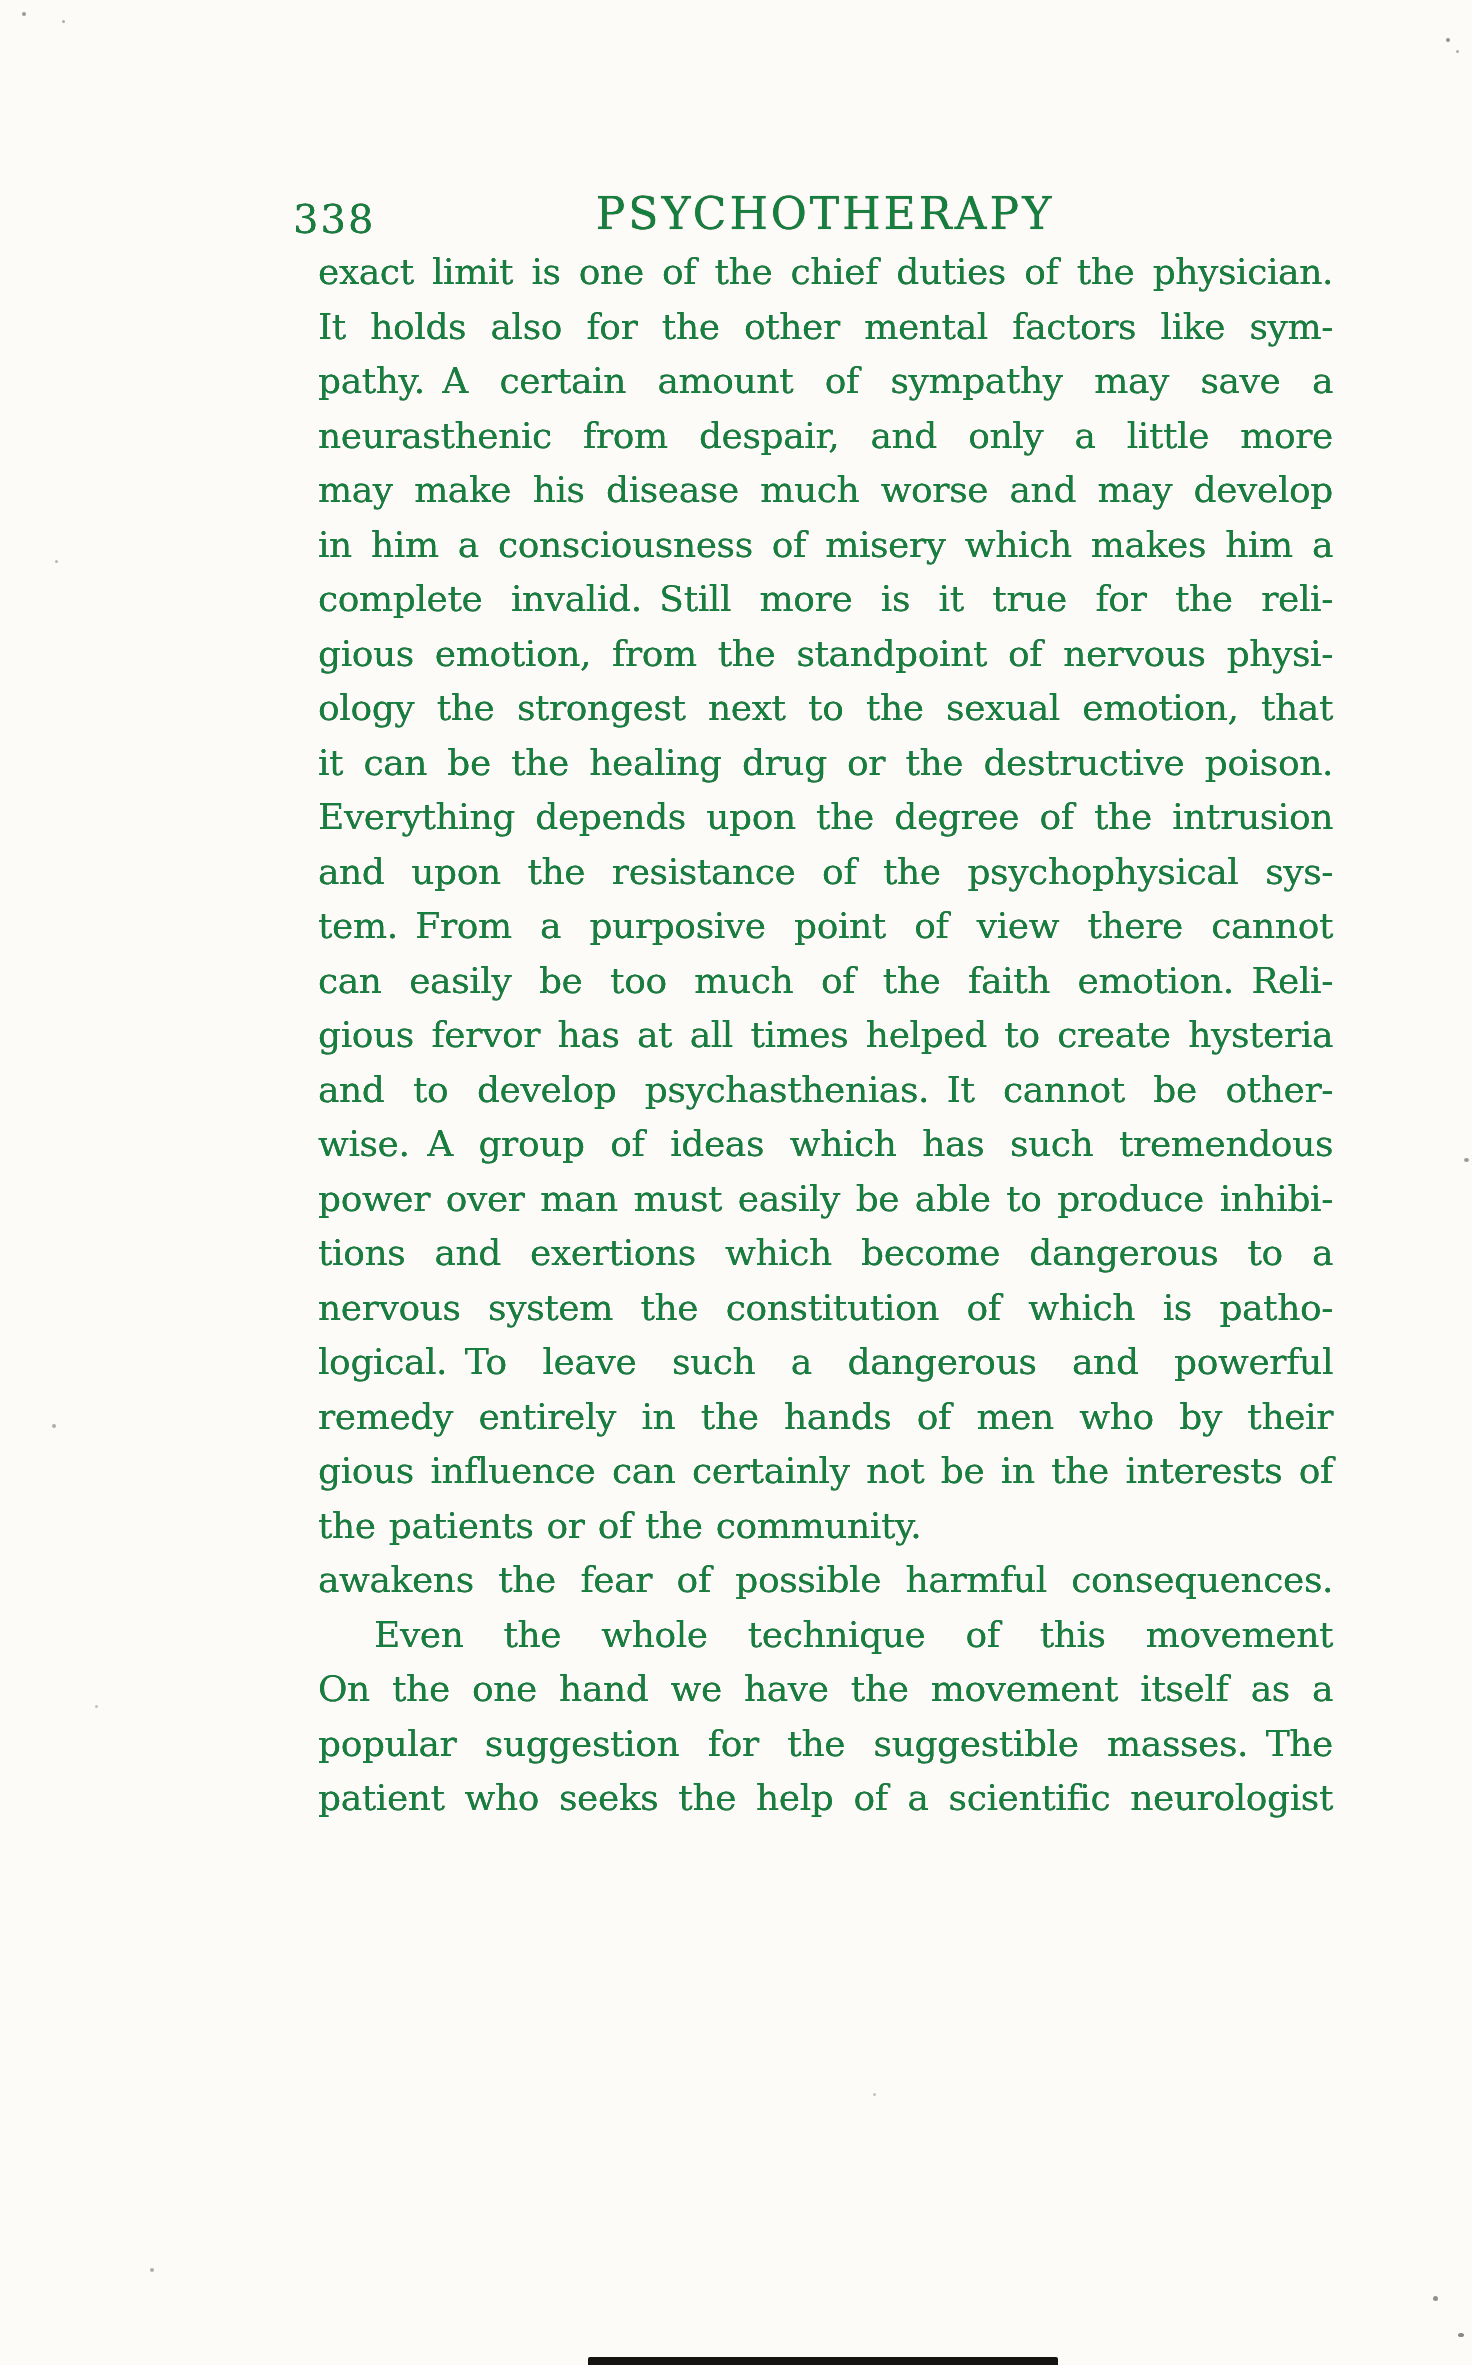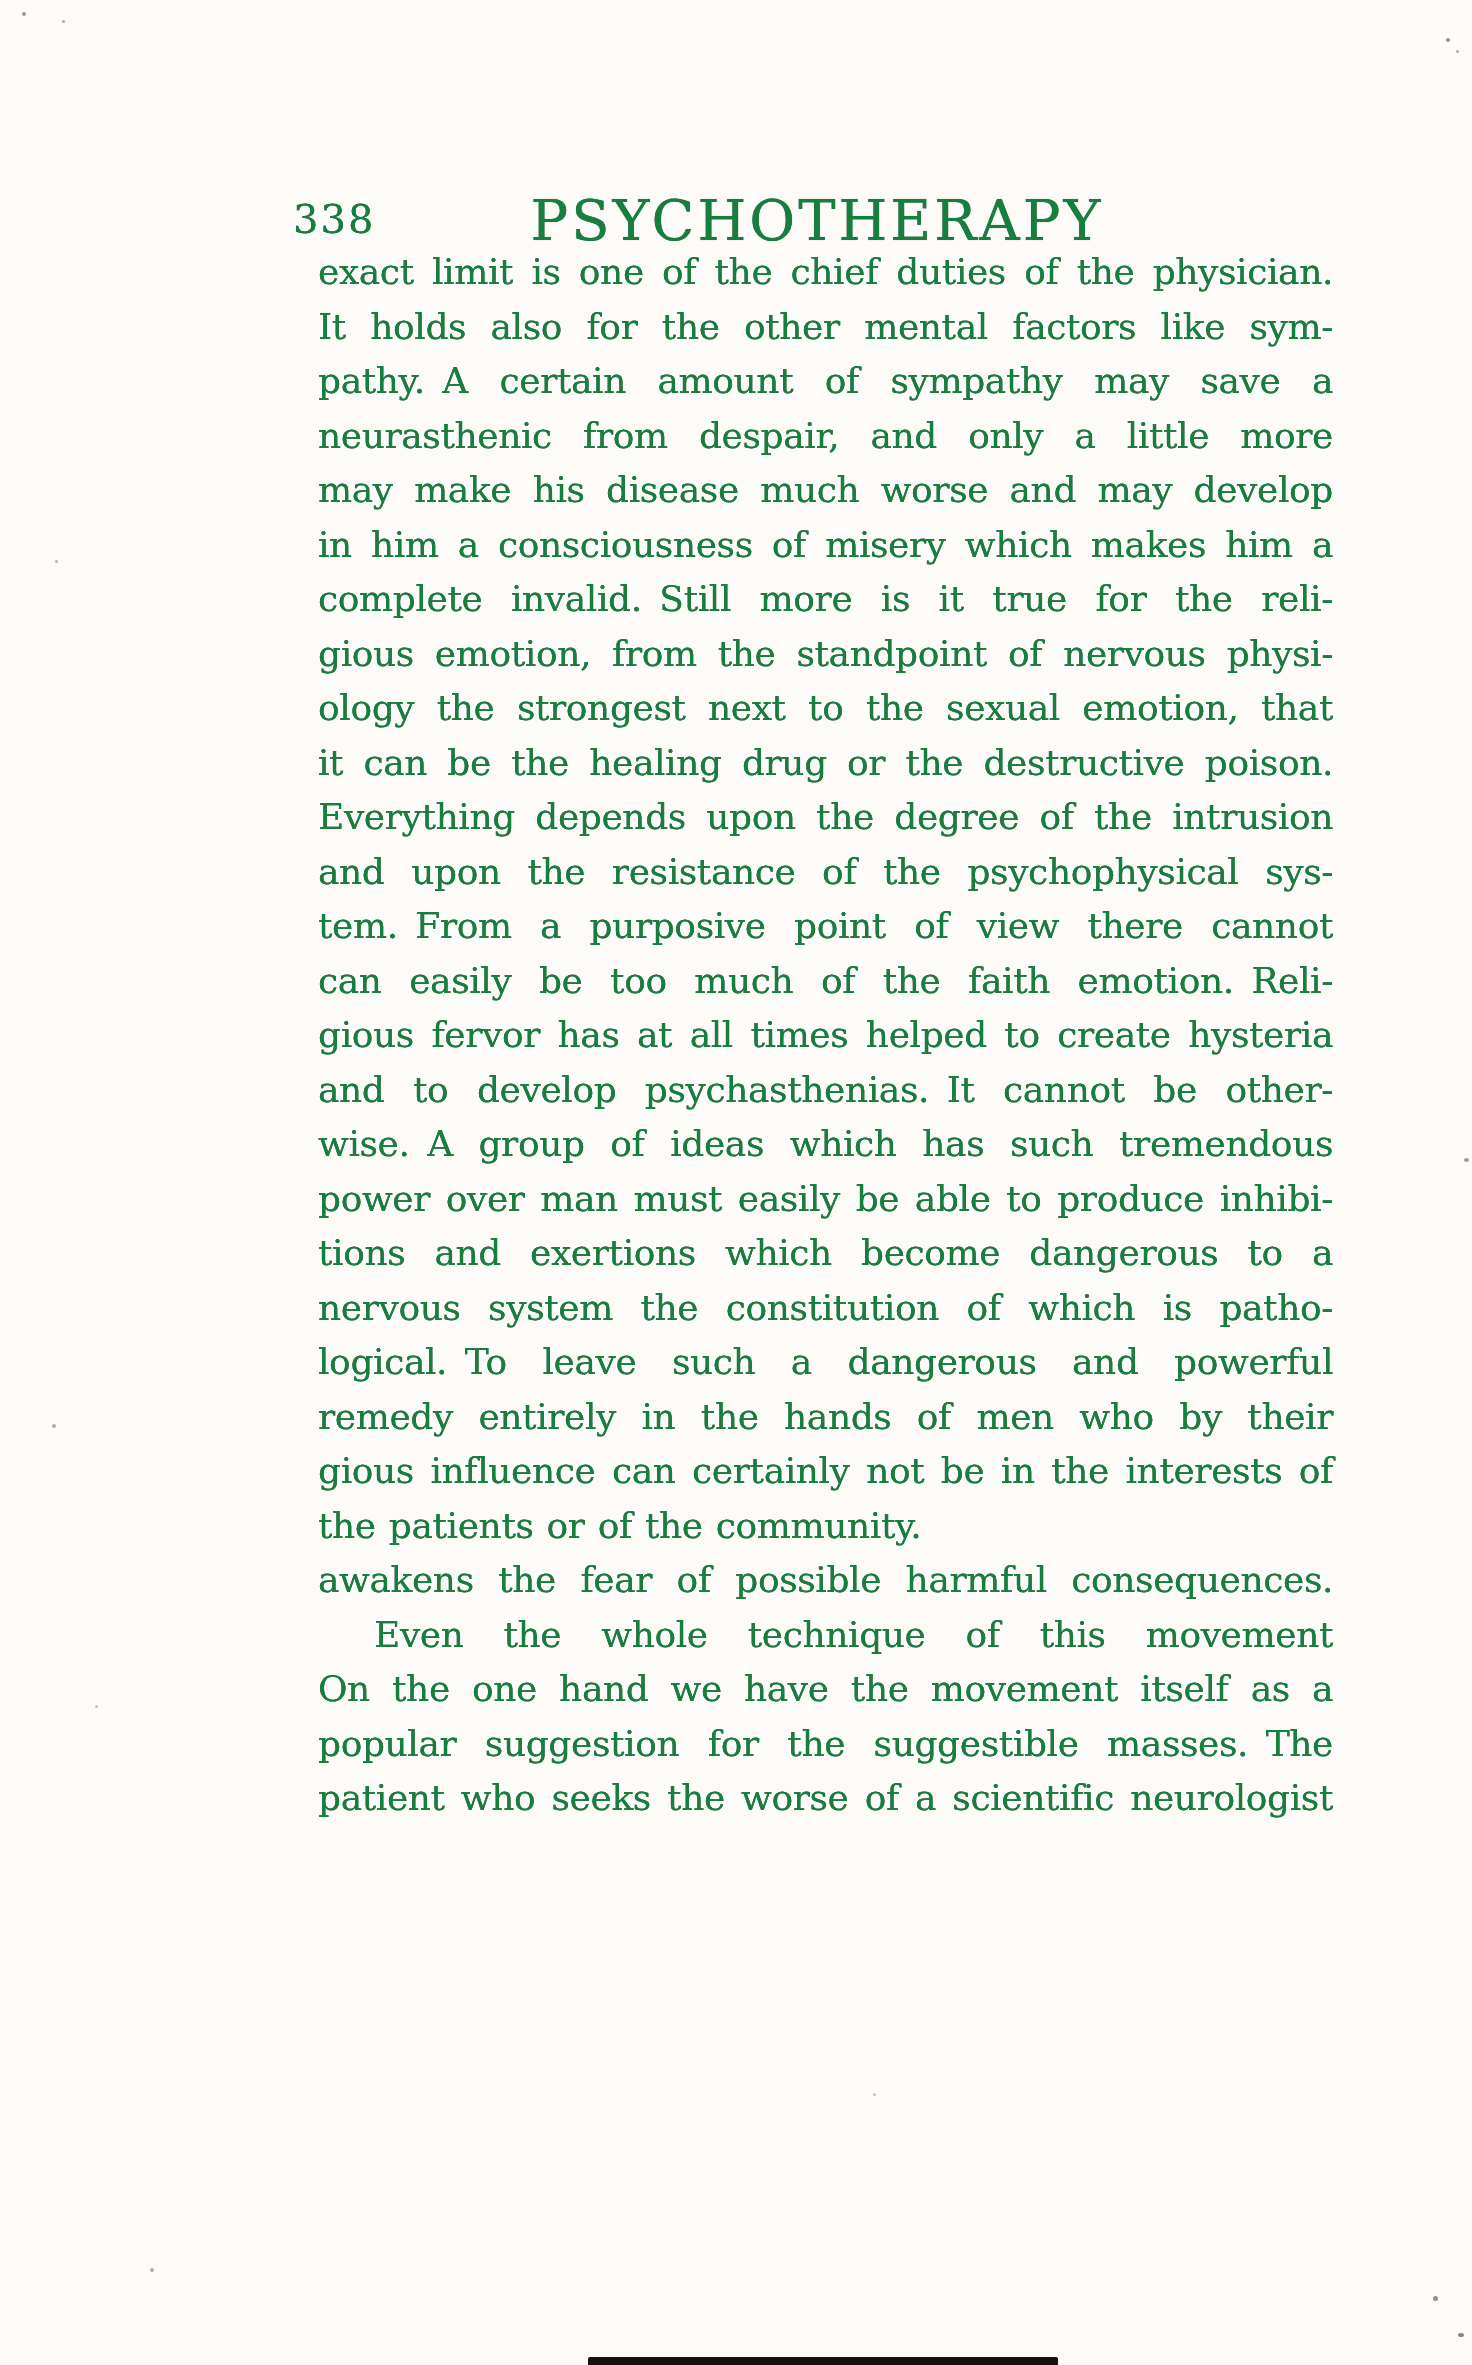--- a/index.html
+++ b/index.html
@@ -28,25 +28,25 @@
     position: absolute;
     left: 0;
     top: 8px;
     font-size: 40px;
     letter-spacing: 2px;
     font-feature-settings: "onum";
     text-shadow: 0 0 0.6px rgba(10,10,10,0.75);
   }
   .running-title {
     position: absolute;
-    left: 4px;
+    left: 12px;
     width: 100%;
     top: 0;
     text-align: center;
-    font-size: 56px;
+    font-size: 44px;
     letter-spacing: 3px;
     text-shadow: 0 0 0.7px rgba(10,10,10,0.8);
   }
   
   .page-text {
     position: absolute;
     left: 293px;
     top: 245px;
     width: 1040px;
     font-size: 36px;
@@ -116,21 +116,21 @@
         <div class="line">logical. To leave such a dangerous and powerful</div>
         <div class="line">remedy entirely in the hands of men who by their</div>
         <div class="line">gious influence can certainly not be in the interests of</div>
         <div class="line para-end">the patients or of the community.</div>
       </div>
       <div class="para">
         <div class="line">awakens the fear of possible harmful consequences.</div>
         <div class="line indent">Even the whole technique of this movement</div>
         <div class="line">On the one hand we have the movement itself as a</div>
         <div class="line">popular suggestion for the suggestible masses. The</div>
-        <div class="line">patient who seeks the worse of a scientific neurologist</div>
+        <div class="line">patient who seeks the help of a scientific neurologist</div>
       </div>
     </div>
 
   <div class="speckle" style="left:22px;  top:12px;   width:4px; height:4px; opacity:.5;"></div>
   <div class="speckle" style="left:62px;  top:20px;   width:3px; height:3px; opacity:.4;"></div>
   <div class="speckle" style="left:1446px;top:38px;   width:4px; height:4px; opacity:.55;"></div>
   <div class="speckle" style="left:1456px;top:50px;   width:3px; height:3px; opacity:.4;"></div>
   <div class="speckle" style="left:55px;  top:560px;  width:3px; height:3px; opacity:.35;"></div>
   <div class="speckle" style="left:1464px;top:1158px; width:5px; height:4px; opacity:.5;"></div>
   <div class="speckle" style="left:52px;  top:1424px; width:4px; height:4px; opacity:.4;"></div>

